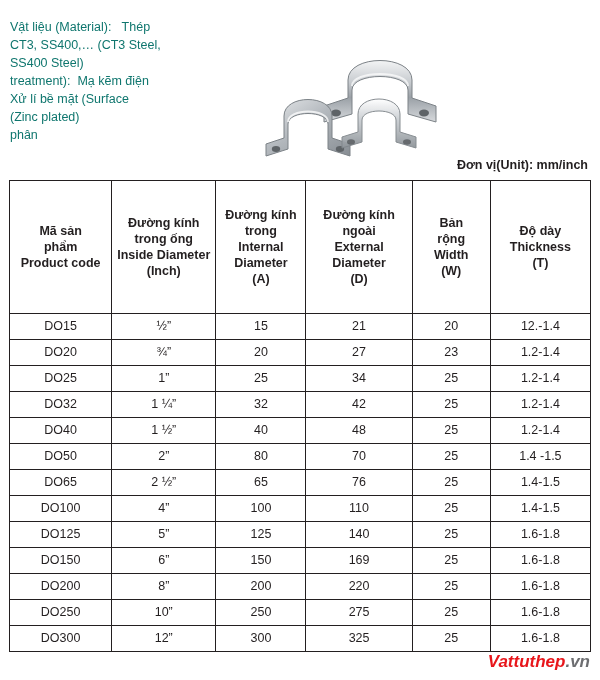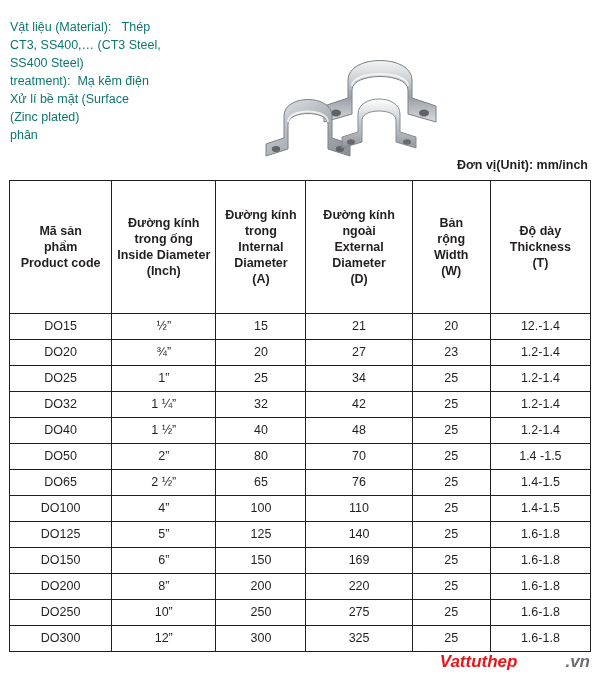--- a/index.html
+++ b/index.html
@@ -100,21 +100,20 @@
     right: 10px;
     bottom: 8px;
     font-size: 17px;
     font-weight: bold;
     font-style: italic;
     color: #e8161b;
     letter-spacing: 0px;
   }
   .watermark .tld {
     color: #6d6e71;
-    margin-left: 48px;
   }
 </style>
 </head>
 <body>
 
 <div class="page">
 
   <div class="spec-block">
     <div class="spec-line">Vật liệu (Material):   Thép</div>
     <div class="spec-line">CT3, SS400,… (CT3 Steel,</div>

